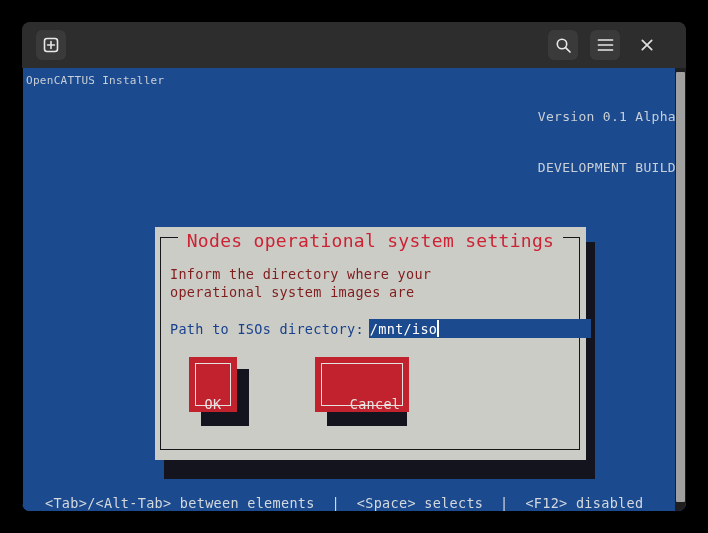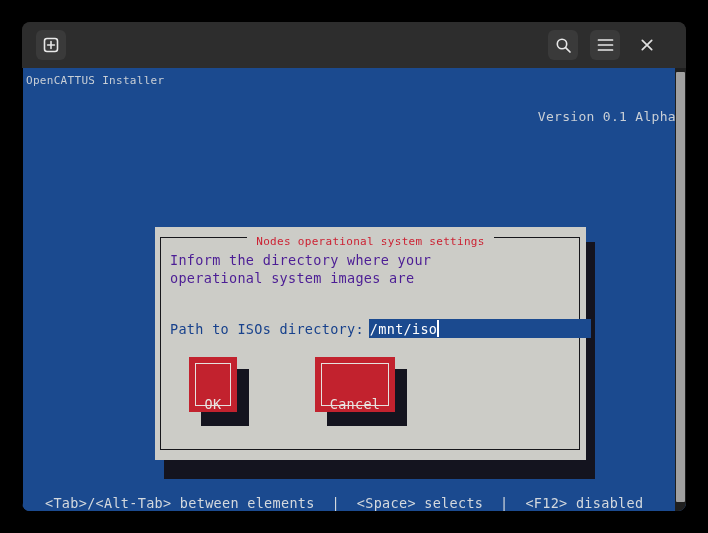--- a/index.html
+++ b/index.html
@@ -170,31 +170,31 @@
   .dialog-title {
     position: absolute;
     left: 0;
     right: 0;
     top: 3px;
     text-align: center;
   }
   .dialog-title span {
     background: #ccccc7;
     color: #cc2233;
-    font-size: 11px;
+    font-size: 18px;
     letter-spacing: 0.3px;
     padding: 0 9px;
     white-space: pre;
   }
 
   .dialog-body {
     position: absolute;
     left: 15px;
-    top: 24px;
-    color: #4c1d95;
+    top: 38px;
+    color: #7f1d1d;
     font-size: 13.5px;
     line-height: 18px;
     letter-spacing: 0.3px;
     white-space: pre;
   }
 
   .field-row {
     position: absolute;
     left: 15px;
     top: 92px;
@@ -284,21 +284,21 @@
   .btn-label {
     position: relative;
     color: #e8e4e1;
     font-size: 13.5px;
     letter-spacing: 0.3px;
     white-space: pre;
     z-index: 2;
   }
 
   .btn.w-ok     { width: 48px; }
-  .btn.w-cancel { width: 80px; }
+  .btn.w-cancel { width: 68px; padding-left: 26px; }
   .btn.w-help   { width: 62px; }
   .btn-shadow.w-ok     { width: 48px; }
   .btn-shadow.w-cancel { width: 80px; }
   .btn-shadow.w-help   { width: 62px; }
 </style>
 </head>
 <body>
 
 <div class="window">
 
@@ -332,20 +332,21 @@
 
   <div class="tui">
     <div class="tui-gutter"></div>
 
     <div class="tui-inner">
 
       <div class="app-title">OpenCATTUS Installer</div>
 
       <div class="version-block">
         <div>Version 0.1 Alpha</div>
+        <div>DEVELOPMENT BUILD</div>
       </div>
 
       <div class="dialog-shadow"></div>
 
       <div class="dialog">
         <div class="dialog-frame"></div>
 
         <div class="dialog-title">
           <span>Nodes operational system settings</span>
         </div>

